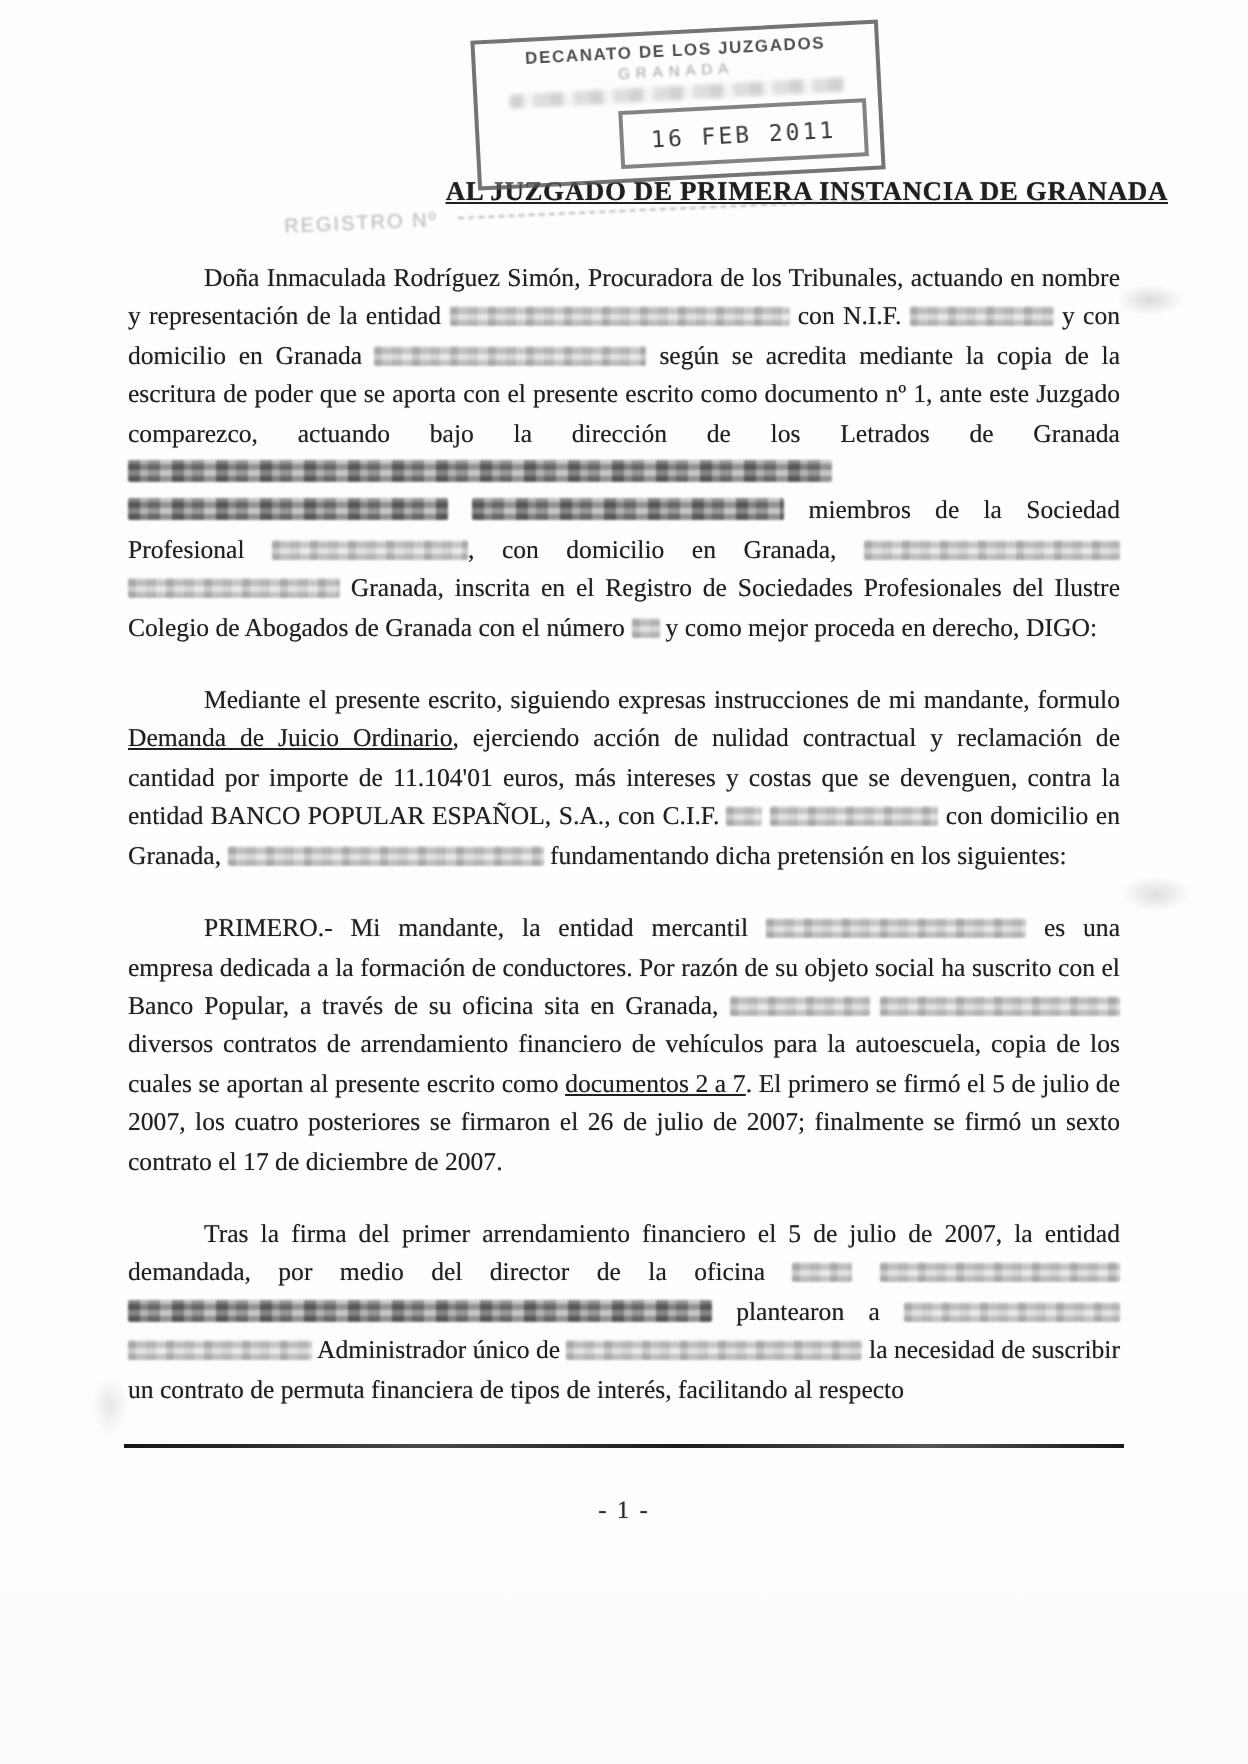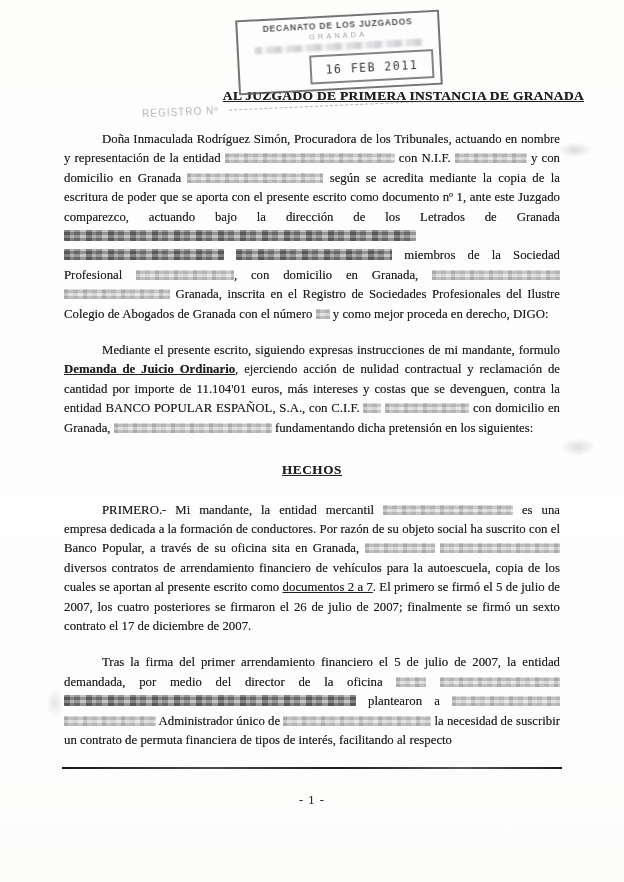--- a/index.html
+++ b/index.html
@@ -72,21 +72,21 @@
     font-size:12.8px;line-height:19.4px;
     text-shadow:0 0 .45px rgba(25,25,25,.55);
   }
   .para{margin:0 0 17px;text-indent:38px;}
   .section-heading{
     text-align:center;font-weight:bold;text-decoration:underline;
     margin:22px 0 21px;letter-spacing:.6px;font-size:13.2px;text-indent:0;
   }
   .bold{font-weight:normal;}
   .underline{text-decoration:underline;}
-  .bold-underline{font-weight:bold;text-decoration:underline;}
+  .bold-underline{font-weight:normal;text-decoration:underline;}
 
   
   .redact{
     display:inline-block;height:10px;vertical-align:-1px;border-radius:1px;
     background:
       repeating-linear-gradient(0deg,rgba(150,150,150,.45) 0 3px,rgba(225,225,225,.4) 3px 6px),
       repeating-linear-gradient(90deg,rgba(140,140,140,.6) 0 4px,rgba(195,195,195,.5) 4px 9px,rgba(165,165,165,.55) 9px 14px,rgba(215,215,215,.45) 14px 19px);
     filter:blur(.45px);
   }
   .redact.dark{
@@ -130,21 +130,20 @@
 
   <div class="registro">
     <span>REGISTRO Nº</span><span class="registro-rule"></span>
   </div>
 
   <h1 class="title">AL JUZGADO DE PRIMERA INSTANCIA DE GRANADA</h1>
 
   <div class="doc-body" id="doc-body">
       <p class="para"><span class="bold">Doña Inmaculada Rodríguez Simón,</span><span> Procuradora de los Tribunales, actuando en nombre y representación de la entidad </span><span class="redact" style="width: 170px;"></span><span> con N.I.F. </span><span class="redact" style="width: 72px;"></span><span> y con domicilio en Granada </span><span class="redact" style="width: 136px;"></span><span> según se acredita mediante la copia de la escritura de poder que se aporta con el presente escrito como documento nº 1, ante este Juzgado comparezco, actuando bajo la dirección de los Letrados de Granada </span><span class="redact dark" style="width: 352px;"></span><span> </span><span class="redact dark" style="width: 160px;"></span><span> </span><span class="redact dark" style="width: 156px;"></span><span> miembros de la Sociedad Profesional </span><span class="redact" style="width: 98px;"></span><span>, con domicilio en Granada, </span><span class="redact" style="width: 128px;"></span><span> </span><span class="redact" style="width: 106px;"></span><span> Granada, inscrita en el Registro de Sociedades Profesionales del Ilustre Colegio de Abogados de Granada con el número </span><span class="redact" style="width: 14px;"></span><span> y como mejor proceda en derecho, DIGO:</span></p>
       <p class="para"><span>Mediante el presente escrito, siguiendo expresas instrucciones de mi mandante, formulo </span><span class="bold-underline">Demanda de Juicio Ordinario</span><span>, ejerciendo acción de nulidad contractual y reclamación de cantidad por importe de 11.104'01 euros, más intereses y costas que se devenguen, contra la entidad BANCO POPULAR ESPAÑOL, </span><span class="bold">S.A.,</span><span> con C.I.F. </span><span class="redact" style="width: 18px;"></span><span> </span><span class="redact" style="width: 84px;"></span><span> con domicilio en Granada, </span><span class="redact" style="width: 158px;"></span><span> fundamentando dicha pretensión en los siguientes:</span></p>
-      <div class="section-heading">HECHOS</div>
       <p class="para"><span class="bold">PRIMERO.-</span><span> Mi mandante, la entidad mercantil </span><span class="redact" style="width: 130px;"></span><span> es una empresa dedicada a la formación de conductores. Por razón de su objeto social ha suscrito con el Banco Popular, a través de su oficina sita en Granada, </span><span class="redact" style="width: 70px;"></span><span> </span><span class="redact" style="width: 120px;"></span><span> diversos contratos de arrendamiento financiero de vehículos para la autoescuela, copia de los cuales se aportan al presente escrito como </span><span class="underline">documentos 2 a 7</span><span>. El primero se firmó el 5 de julio de 2007, los cuatro posteriores se firmaron el 26 de julio de 2007; finalmente se firmó un sexto contrato el 17 de diciembre de 2007.</span></p>
       <p class="para"><span>Tras la firma del primer arrendamiento financiero el 5 de julio de 2007, la entidad demandada, por medio del director de la oficina </span><span class="redact" style="width: 30px;"></span><span> </span><span class="redact" style="width: 120px;"></span><span> </span><span class="redact dark" style="width: 292px;"></span><span> plantearon a </span><span class="redact" style="width: 108px;"></span><span> </span><span class="redact" style="width: 92px;"></span><span> Administrador único de </span><span class="redact" style="width: 148px;"></span><span> la necesidad de suscribir un contrato de permuta financiera de tipos de interés, facilitando al respecto</span></p>
     </div>
 
   <div class="footer-rule"></div>
   <div class="page-number">- 1 -</div>
 
   <div class="smudge s1"></div>
   <div class="smudge s2"></div>
   <div class="smudge s3"></div>

